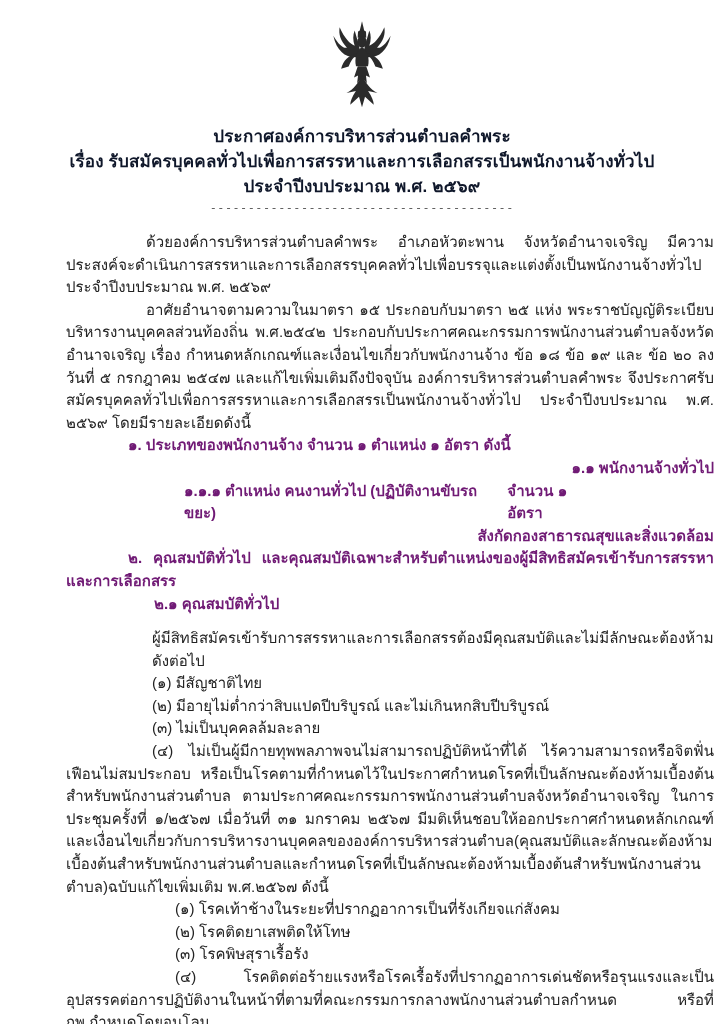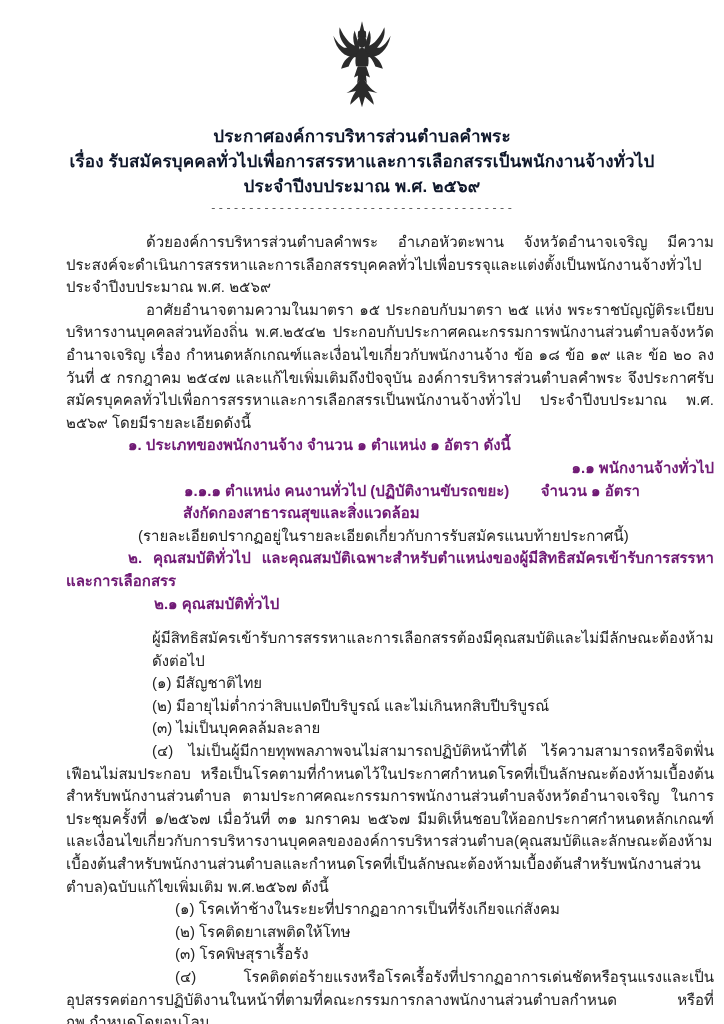--- a/index.html
+++ b/index.html
@@ -52,26 +52,26 @@
     line-height: 22.6px;
     text-align: justify;
     color: #232323;
   }
   .para-indent { text-indent: 80px; }
   .bold { font-weight: bold; color: #701a75; }
   .s1-heading   { margin-left: 62px;  text-align: left; }
   .s1-sub1      { margin-left: 88px;  text-align: right; }
   .s1-sub11-row {
     margin-left: 118px;
-    margin-right: 74px;
+    margin-right: 108px;
     display: flex;
     justify-content: space-between;
     text-align: left;
   }
-  .s1-dept      { margin-left: 117px; text-align: left; }
+  .s1-dept      { margin-left: 54px; text-align: right; }
   .s1-note      { margin-left: 72px;  text-align: left; }
   .s2-heading   { text-indent: 62px; }
   .s2-sub21     { margin-left: 88px; text-align: left; }
   .s2-intro     { margin-left: 86px; text-align: left; margin-top: 12px; }
   .cond-item    { margin-left: 86px; text-align: left; }
   .cond-item4   { text-indent: 86px; }
   .disease-item { margin-left: 109px; text-align: left; }
   .disease-item4{ text-indent: 109px; }
 </style>
 </head>
@@ -125,21 +125,20 @@
 
     <div class="bold s1-sub1">๑.๑ พนักงานจ้างทั่วไป</div>
 
     <div class="bold s1-sub11-row">
       <span>๑.๑.๑  ตำแหน่ง คนงานทั่วไป (ปฏิบัติงานขับรถขยะ)</span>
       <span>จำนวน ๑  อัตรา</span>
     </div>
 
     <div class="bold s1-dept">สังกัดกองสาธารณสุขและสิ่งแวดล้อม</div>
 
-    <div class="s1-note">(รายละเอียดปรากฏอยู่ในรายละเอียดเกี่ยวกับการรับสมัครแนบท้ายประกาศนี้)</div>
 
     <div class="bold s2-heading">๒. คุณสมบัติทั่วไป  และคุณสมบัติเฉพาะสำหรับตำแหน่งของผู้มีสิทธิสมัครเข้ารับการสรรหาและการเลือกสรร</div>
 
     <div class="bold s2-sub21">๒.๑ คุณสมบัติทั่วไป</div>
 
     <div class="s2-intro">ผู้มีสิทธิสมัครเข้ารับการสรรหาและการเลือกสรรต้องมีคุณสมบัติและไม่มีลักษณะต้องห้ามดังต่อไป</div>
 
     <div class="cond-item">(๑) มีสัญชาติไทย</div>
     <div class="cond-item">(๒) มีอายุไม่ต่ำกว่าสิบแปดปีบริบูรณ์ และไม่เกินหกสิบปีบริบูรณ์</div>
     <div class="cond-item">(๓) ไม่เป็นบุคคลล้มละลาย</div>

